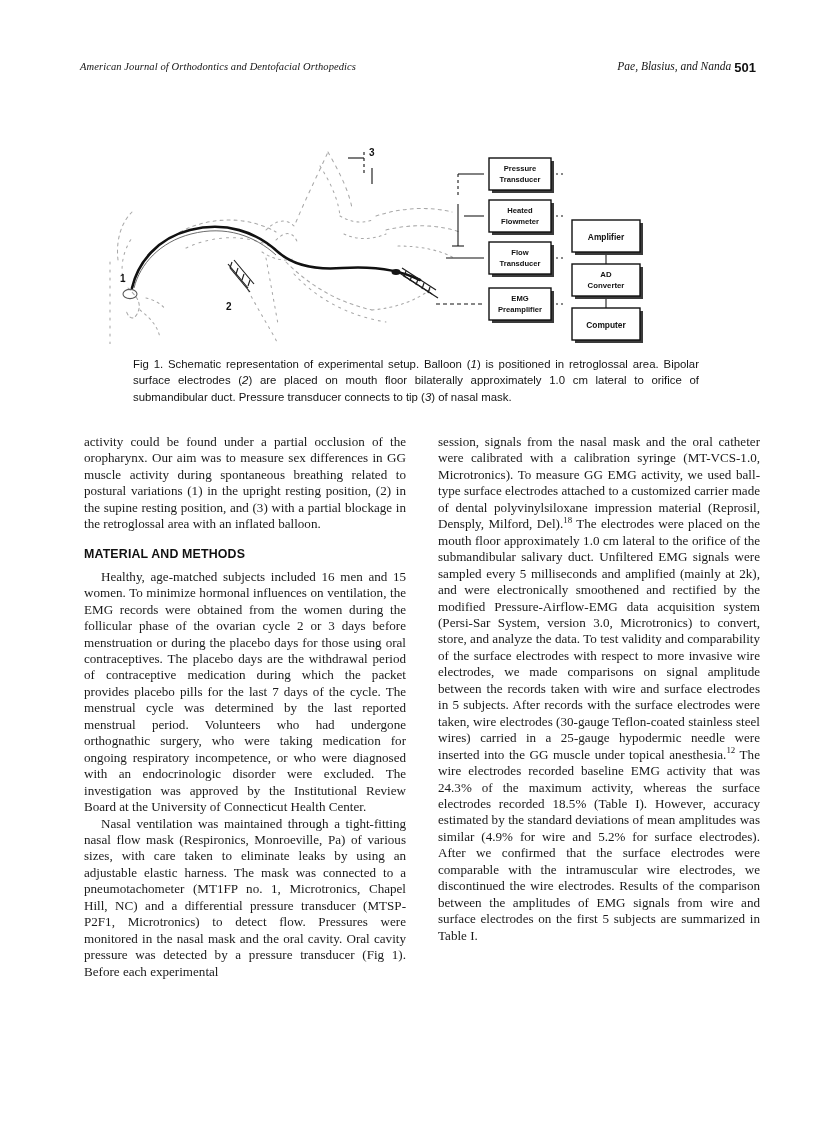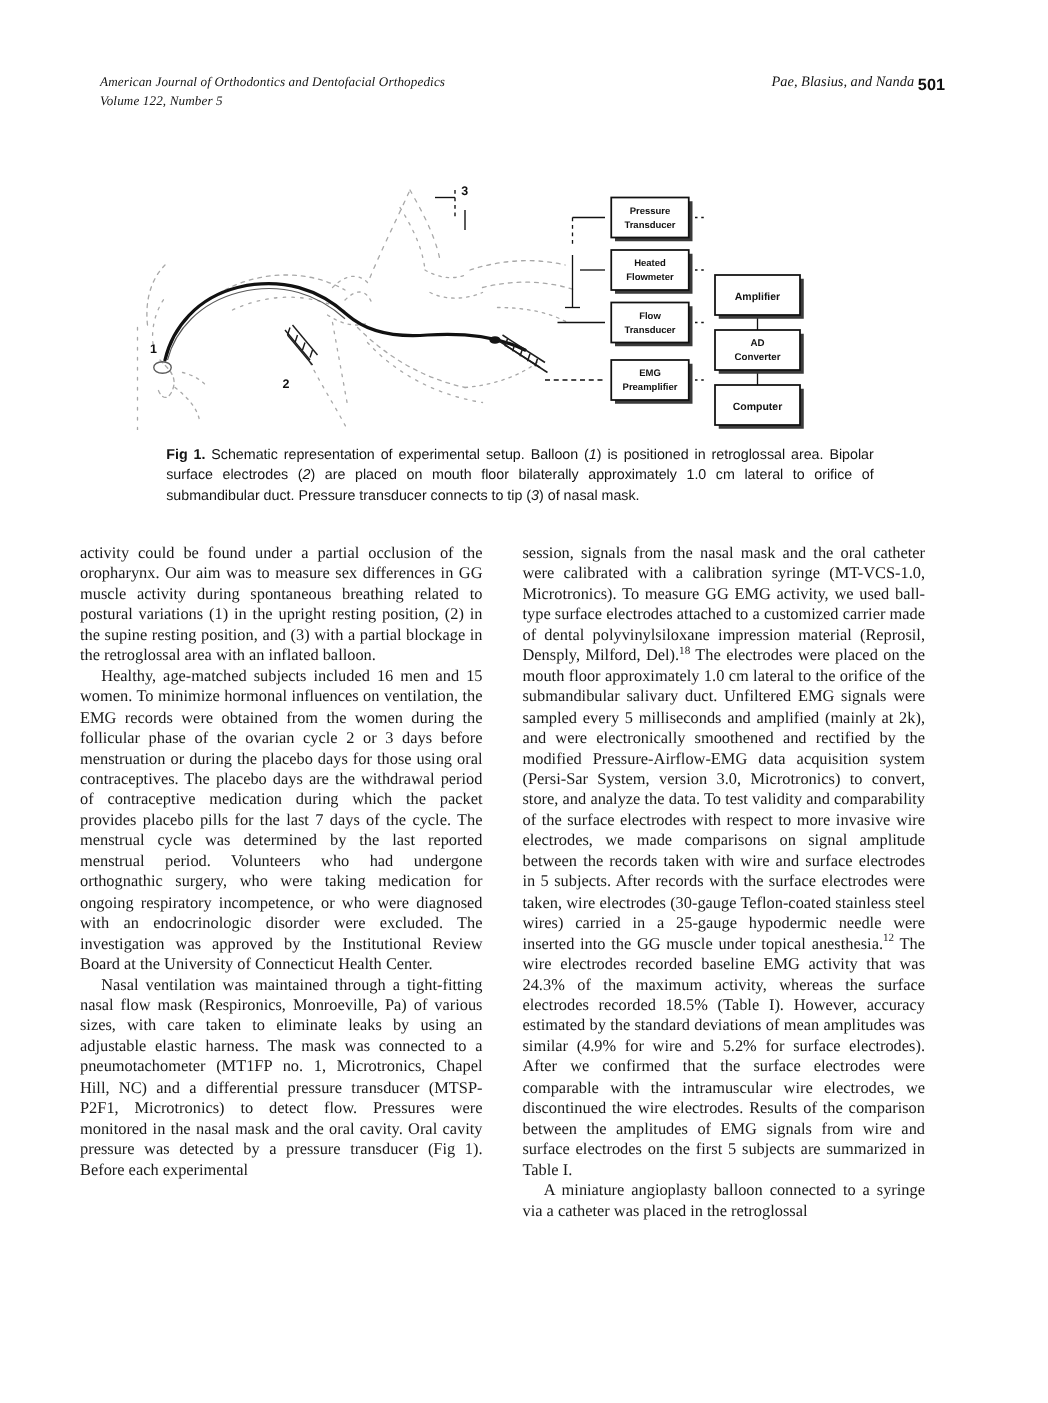--- a/index.html
+++ b/index.html
@@ -79,27 +79,27 @@
     left: 133px;
     top: 356px;
     width: 566px;
     font-family: "Liberation Sans", "DejaVu Sans", sans-serif;
     font-size: 11.4px;
     line-height: 16.4px;
     color: #151515;
     text-align: justify;
     text-justify: inter-word;
   }
-  .figcaption .fig-label { font-weight: bold; }
+  .figcaption .fig-label { font-weight: normal; }
   .figcaption i { font-style: italic; }
 
   
   .columns {
     position: absolute;
-    left: 64px;
+    left: 84px;
     top: 434px;
     width: 676px;
     height: 620px;
   }
   .col {
     position: absolute;
     top: 0;
     width: 322px;
     font-size: 13.1px;
     line-height: 16.45px;
@@ -138,21 +138,20 @@
   }
 </style>
 </head>
 <body>
 
 <div class="page">
 
   <div class="runhead">
     <div class="runhead-left">
       <div>American Journal of Orthodontics and Dentofacial Orthopedics</div>
-      <div>Volume 122, Number 5</div>
     </div>
     <div class="runhead-right">
       <span class="runhead-authors">Pae, Blasius, and Nanda</span>
       <span class="runhead-pageno">501</span>
     </div>
   </div>
 
   <div class="figure-wrap">
     <svg class="figure-svg" width="676" height="232" viewBox="0 0 676 232">
 
@@ -300,26 +299,26 @@
     </svg>
   </div>
 
   <div class="figcaption"><span class="fig-label">Fig 1.</span><span> Schematic representation of experimental setup. Balloon (</span><i>1</i><span>) is positioned in retroglossal area. Bipolar surface electrodes (</span><i>2</i><span>) are placed on mouth floor bilaterally approximately 1.0 cm lateral to orifice of submandibular duct. Pressure transducer connects to tip (</span><i>3</i><span>) of nasal mask.</span></div>
 
   <div class="columns">
 
     <div class="col col-left">
       <p class="cont">activity could be found under a partial occlusion of the oropharynx. Our aim was to measure sex differences in GG muscle activity during spontaneous breathing related to postural variations (1) in the upright resting position, (2) in the supine resting position, and (3) with a partial blockage in the retroglossal area with an inflated balloon.</p>
 
+      <div class="section-head">MATERIAL AND METHODS</div>
 
       <p class="indent">Healthy, age-matched subjects included 16 men and 15 women. To minimize hormonal influences on ventilation, the EMG records were obtained from the women during the follicular phase of the ovarian cycle 2 or 3 days before menstruation or during the placebo days for those using oral contraceptives. The placebo days are the withdrawal period of contraceptive medication during which the packet provides placebo pills for the last 7 days of the cycle. The menstrual cycle was determined by the last reported menstrual period. Volunteers who had undergone orthognathic surgery, who were taking medication for ongoing respiratory incompetence, or who were diagnosed with an endocrinologic disorder were excluded. The investigation was approved by the Institutional Review Board at the University of Connecticut Health Center.</p>
 
       <p class="indent">Nasal ventilation was maintained through a tight-fitting nasal flow mask (Respironics, Monroeville, Pa) of various sizes, with care taken to eliminate leaks by using an adjustable elastic harness. The mask was connected to a pneumotachometer (MT1FP no. 1, Microtronics, Chapel Hill, NC) and a differential pressure transducer (MTSP-P2F1, Microtronics) to detect flow. Pressures were monitored in the nasal mask and the oral cavity. Oral cavity pressure was detected by a pressure transducer (Fig 1). Before each experimental</p>
     </div>
 
     <div class="col col-right">
       <p class="cont"><span>session, signals from the nasal mask and the oral catheter were calibrated with a calibration syringe (MT-VCS-1.0, Microtronics). To measure GG EMG activity, we used ball-type surface electrodes attached to a customized carrier made of dental polyvinylsiloxane impression material (Reprosil, Densply, Milford, Del).</span><sup>18</sup><span> The electrodes were placed on the mouth floor approximately 1.0 cm lateral to the orifice of the submandibular salivary duct. Unfiltered EMG signals were sampled every 5 milliseconds and amplified (mainly at 2k), and were electronically smoothened and rectified by the modified Pressure-Airflow-EMG data acquisition system (Persi-Sar System, version 3.0, Microtronics) to convert, store, and analyze the data. To test validity and comparability of the surface electrodes with respect to more invasive wire electrodes, we made comparisons on signal amplitude between the records taken with wire and surface electrodes in 5 subjects. After records with the surface electrodes were taken, wire electrodes (30-gauge Teflon-coated stainless steel wires) carried in a 25-gauge hypodermic needle were inserted into the GG muscle under topical anesthesia.</span><sup>12</sup><span> The wire electrodes recorded baseline EMG activity that was 24.3% of the maximum activity, whereas the surface electrodes recorded 18.5% (Table I). However, accuracy estimated by the standard deviations of mean amplitudes was similar (4.9% for wire and 5.2% for surface electrodes). After we confirmed that the surface electrodes were comparable with the intramuscular wire electrodes, we discontinued the wire electrodes. Results of the comparison between the amplitudes of EMG signals from wire and surface electrodes on the first 5 subjects are summarized in Table I.</span></p>
 
-      <p class="indent">A miniature angioplasty balloon connected to a syringe via a catheter was placed in the retroglossal</p>
     </div>
 
   </div>
 </div>
 
 </body></html>

